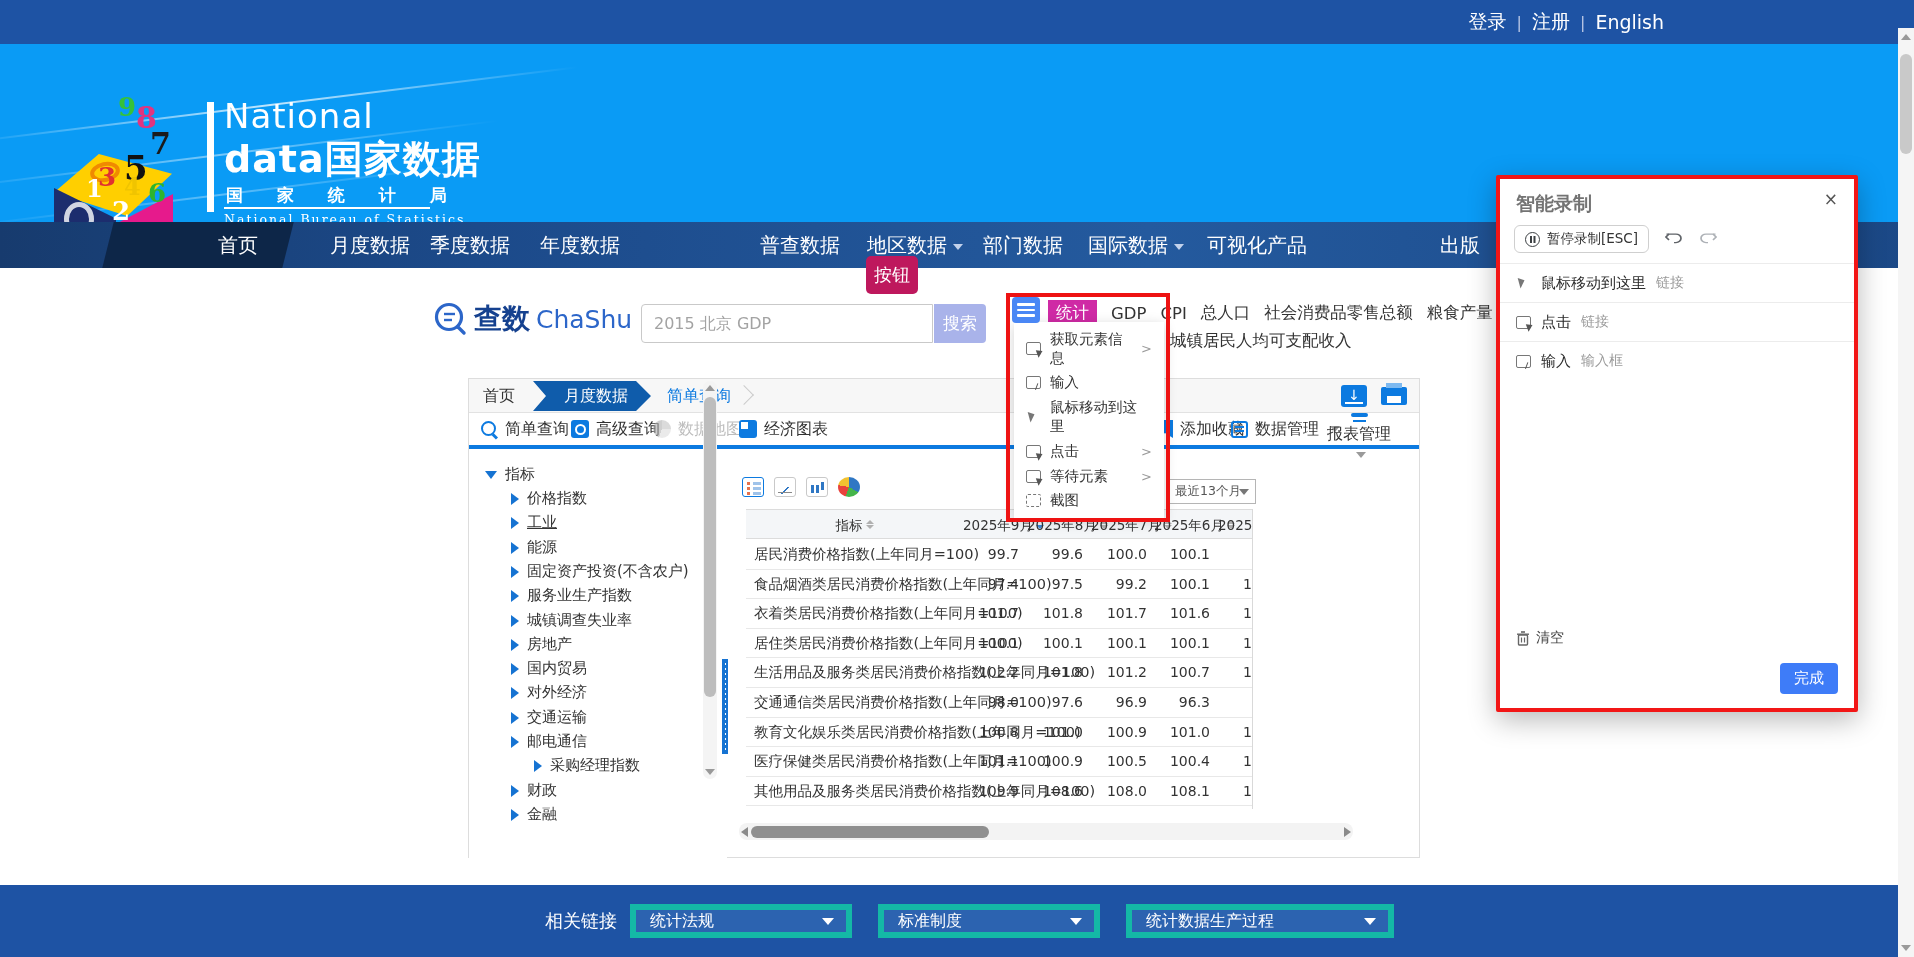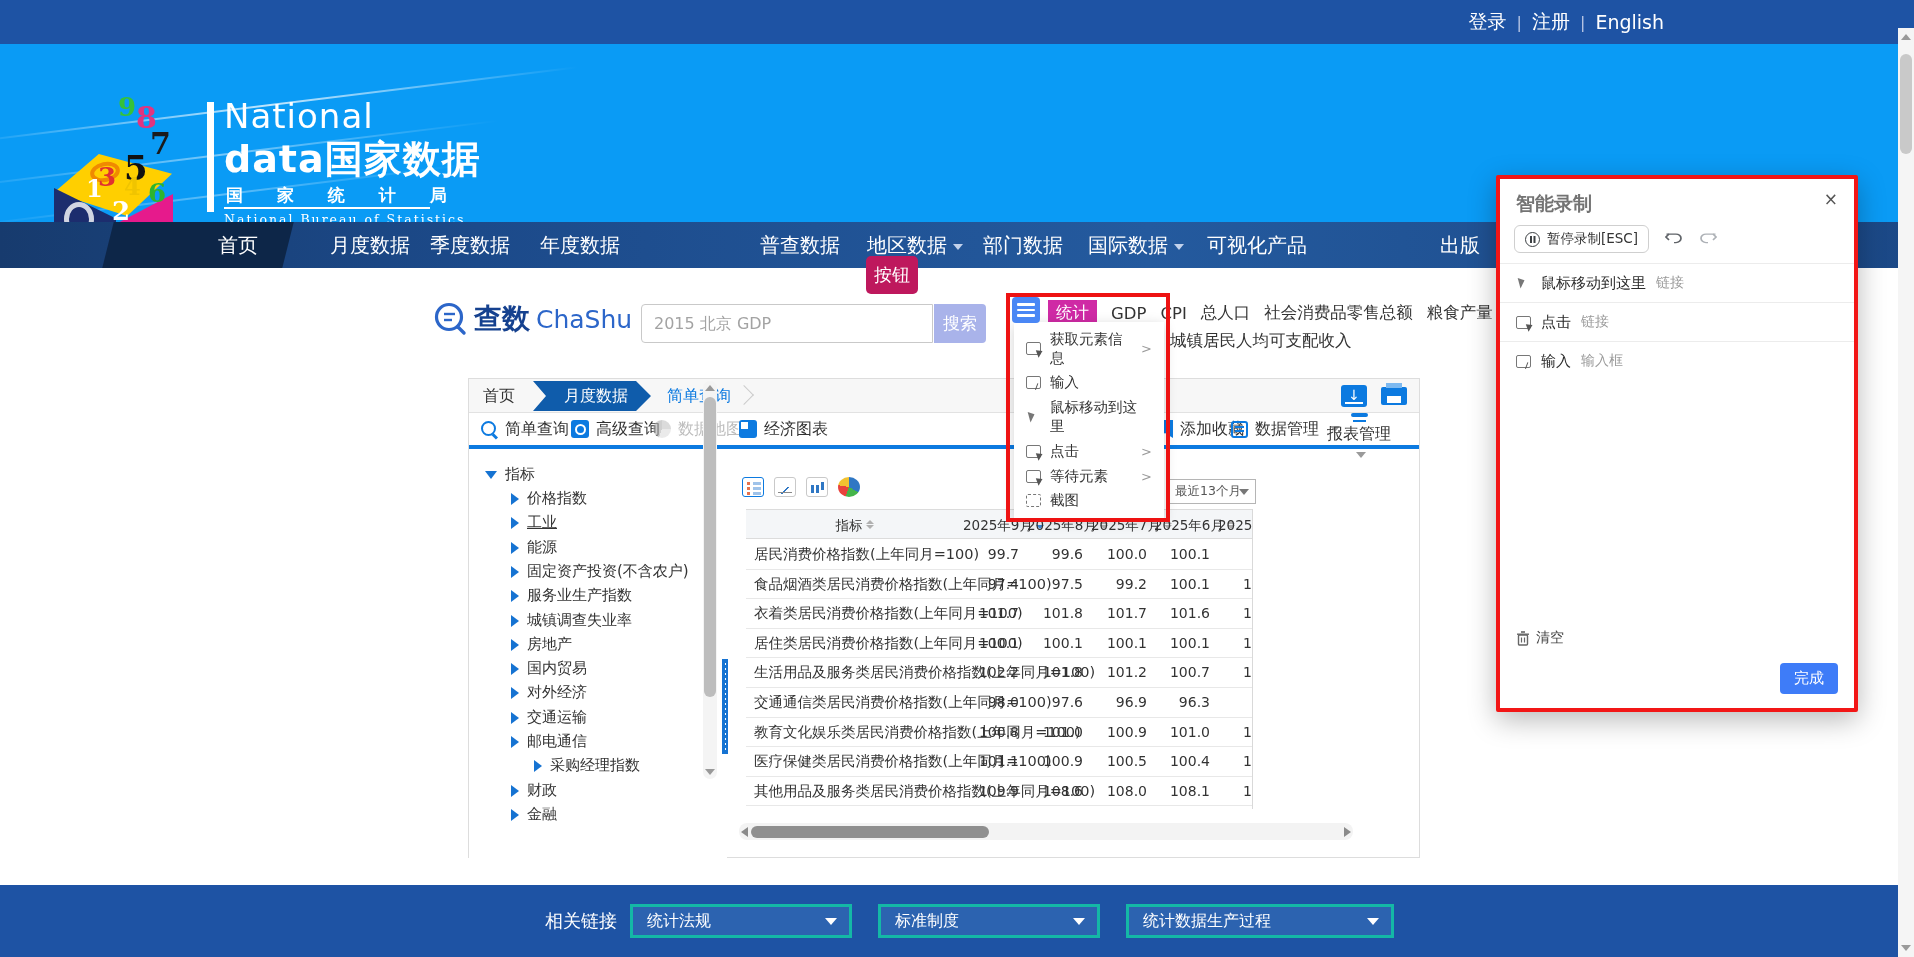--- a/index.html
+++ b/index.html
@@ -178,21 +178,21 @@
   .rec-step{display:flex;align-items:center;gap:10px;height:39px;border-top:1px solid #ececec;padding:0 16px;font-size:15px;}
   .rec-action{color:#2b2b2b;}
   .rec-target{color:#9a9a9a;font-size:14px;}
   #rec-clear{position:absolute;left:16px;top:450px;display:flex;align-items:center;gap:6px;font-size:14px;color:#444;cursor:pointer;}
   #rec-done{position:absolute;right:16px;top:484px;width:58px;height:31px;background:#3e7cf8;color:#fff;
       border:none;border-radius:4px;font-size:15px;cursor:pointer;font-family:inherit;}
 
   
   #footer{left:0;top:885px;width:1914px;height:72px;background:#1e53a4;}
   #footer-label{position:absolute;left:545px;top:0;height:72px;display:flex;align-items:center;color:#fff;font-size:18px;}
-  .foot-dd{position:absolute;top:19px;height:34px;background:#2c63b0;border:3px solid #14b8a6;color:#fff;
+  .foot-dd{position:absolute;top:19px;height:34px;background:#2c63b0;border:6px solid #14b8a6;color:#fff;
       font-size:16px;display:flex;align-items:center;padding:0 14px;cursor:pointer;}
   .foot-dd .caret{position:absolute;right:12px;width:0;height:0;border-left:6px solid transparent;border-right:6px solid transparent;border-top:7px solid #fff;}
 
   
   #pagebar{left:1898px;top:28px;width:16px;height:929px;background:#f5f5f5;z-index:60;}
   #page-thumb{position:absolute;left:2px;top:26px;width:12px;height:100px;background:#c9c9c9;border-radius:6px;cursor:pointer;}
 </style>
 </head>
 <body>
 

